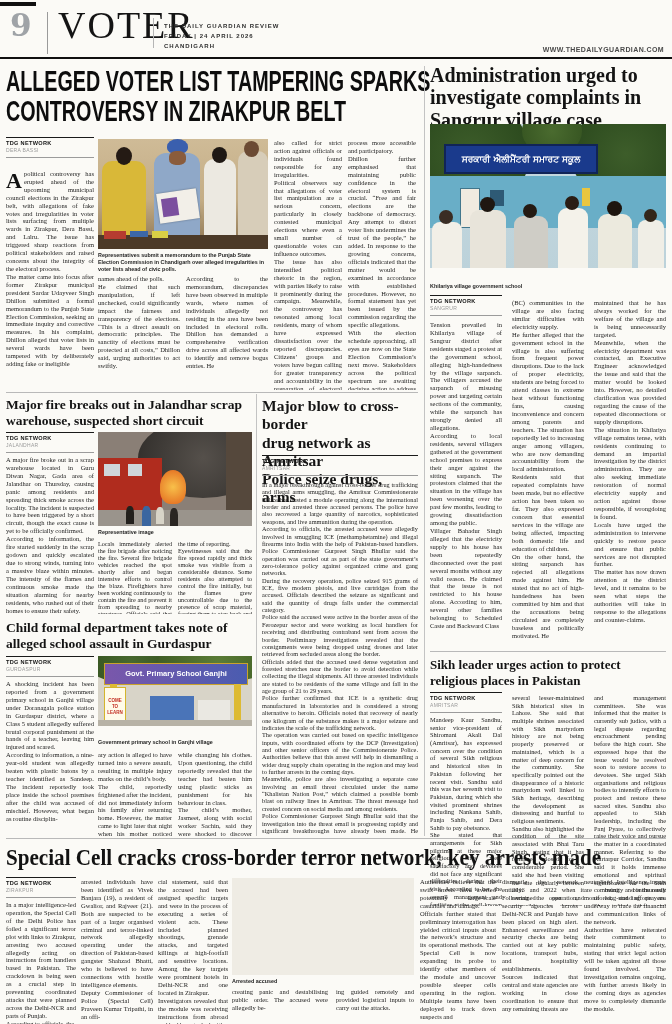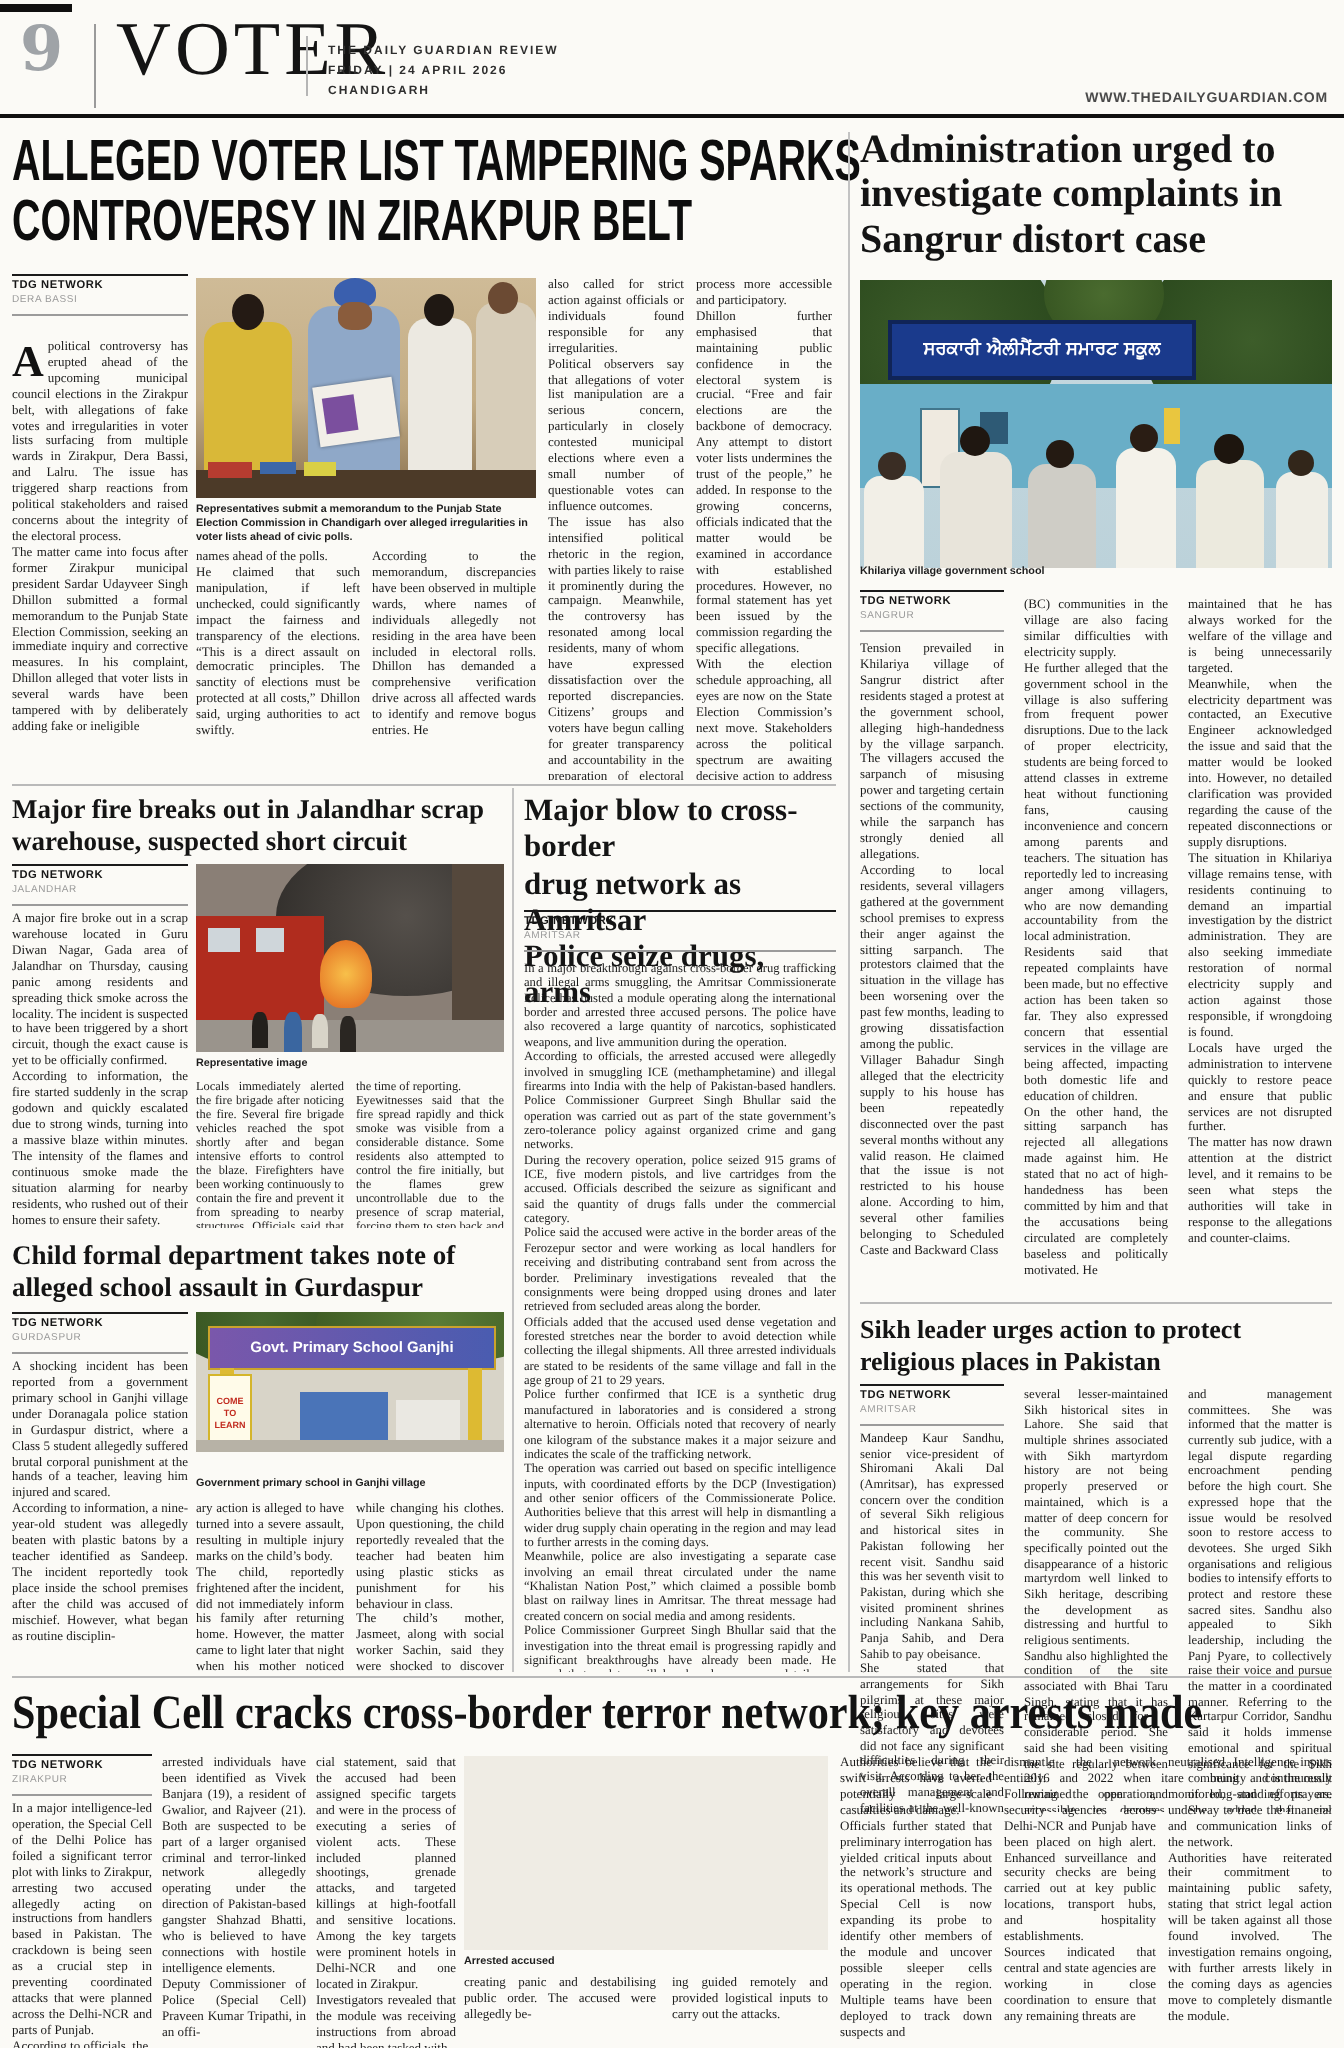--- a/index.html
+++ b/index.html
@@ -105,22 +105,22 @@
 Several residents have urged the election authorities to make the verification</div>
 <div class="abs col" style="left:348px;top:139px;width:68px;height:251px;">process more accessible and participatory.
 Dhillon further emphasised that maintaining public confidence in the electoral system is crucial. “Free and fair elections are the backbone of democracy. Any attempt to distort voter lists undermines the trust of the people,” he added. In response to the growing concerns, officials indicated that the matter would be examined in accordance with established procedures. However, no formal statement has yet been issued by the commission regarding the specific allegations.
 With the election schedule approaching, all eyes are now on the State Election Commission’s next move. Stakeholders across the political spectrum are awaiting decisive action to address the complaints and ensure that the polls are conducted in a transparent, credible, and impartial manner.</div>
 
 <div class="abs vr" style="left:424px;top:66px;height:770px;background:#c3c3c3;"></div>
 <div class="abs vr" style="left:256px;top:394px;height:442px;background:#c3c3c3;"></div>
 
 <div class="abs h-serif h-sangrur" style="left:430px;top:64px;width:236px;">Administration urged to
 investigate complaints in
-Sangrur distort case</div>
-<div class="scene sc-sangrur" style="left:430px;top:140px;width:236px;height:144px;">
+Sangrur village case</div>
+<div class="scene sc-sangrur" style="left:430px;top:124px;width:236px;height:144px;">
   <div class="fol" style="left:-20px;top:-25px;width:120px;height:110px;"></div>
   <div class="fol" style="right:-15px;top:-20px;width:110px;height:100px;"></div>
   <div class="fol" style="left:92px;top:-18px;width:60px;height:50px;background:radial-gradient(circle,#4a6b2f,#33511f);"></div>
   <div style="left:0;top:52px;width:236px;height:52px;background:#69aec7;"></div>
   <div style="left:30px;top:64px;width:18px;height:38px;background:#efeae0;border:1px solid #41768c;"></div>
   <div style="left:60px;top:66px;width:14px;height:16px;background:#2e5a75;"></div>
   <div class="signtext" style="left:14px;top:20px;width:150px;height:26px;background:#1a3a8c;border:2px solid #102457;font:bold 9px/1 'DejaVu Sans',sans-serif;">ਸਰਕਾਰੀ ਐਲੀਮੈਂਟਰੀ ਸਮਾਰਟ ਸਕੂਲ</div>
   <div style="left:2px;bottom:0;width:30px;height:46px;background:#f2efe7;border-radius:8px 8px 0 0;"></div>
   <div class="head" style="left:9px;bottom:44px;width:14px;height:14px;background:#3a2d24;"></div>
   <div style="left:40px;bottom:0;width:36px;height:58px;background:#e8e4da;border-radius:9px 9px 0 0;"></div>

